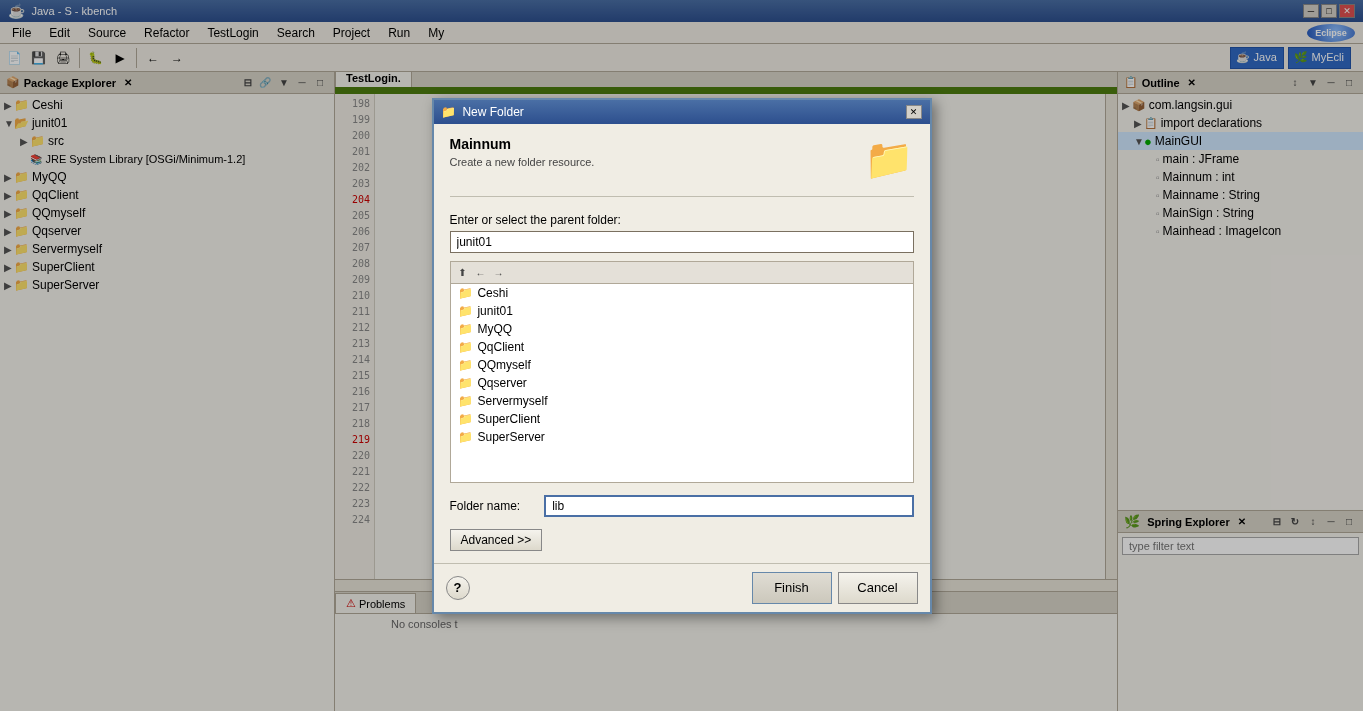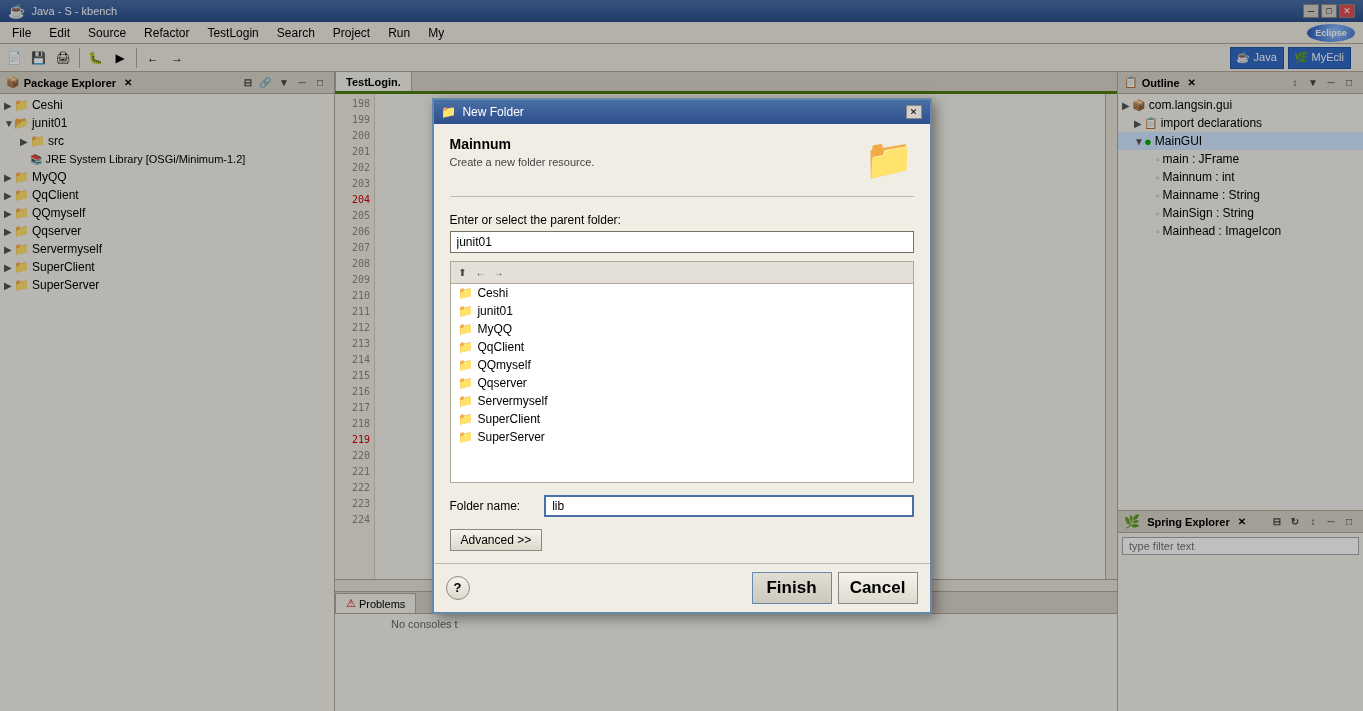--- a/index.html
+++ b/index.html
@@ -180,21 +180,21 @@
       background: #f5f3ed;
       border-right: 1px solid #b0a898;
       min-width: 0;
     }
 
     .editor-tabs {
       background: #d8d4c8;
       height: 22px;
       display: flex;
       align-items: flex-end;
-      border-bottom: 3px solid #4d7c0f;
+      border-bottom: 7px solid #4d7c0f;
     }
 
     .editor-tab {
       padding: 2px 10px;
       font-size: 11px;
       background: #d8d4c8;
       border: 1px solid #b0a898;
       border-bottom: none;
       cursor: pointer;
       height: 20px;
@@ -472,26 +472,25 @@
     .dialog-footer-right {
       display: flex;
       gap: 6px;
     }
 
     .footer-btn {
       width: 80px;
       height: 32px;
       border: 1px solid #888;
       background: linear-gradient(to bottom, #f5f3ed, #ddd9cc);
-      font-size: 17px;
+      font-size: 13px;
       cursor: pointer;
       display: flex;
       align-items: center;
       justify-content: center;
-      font-weight: bold;
     }
 
     .footer-btn.primary {
       background: linear-gradient(to bottom, #e0ddd4, #ccc8bc);
       border-color: #6688aa;
     }
 
     .help-btn {
       width: 24px;
       height: 24px;

